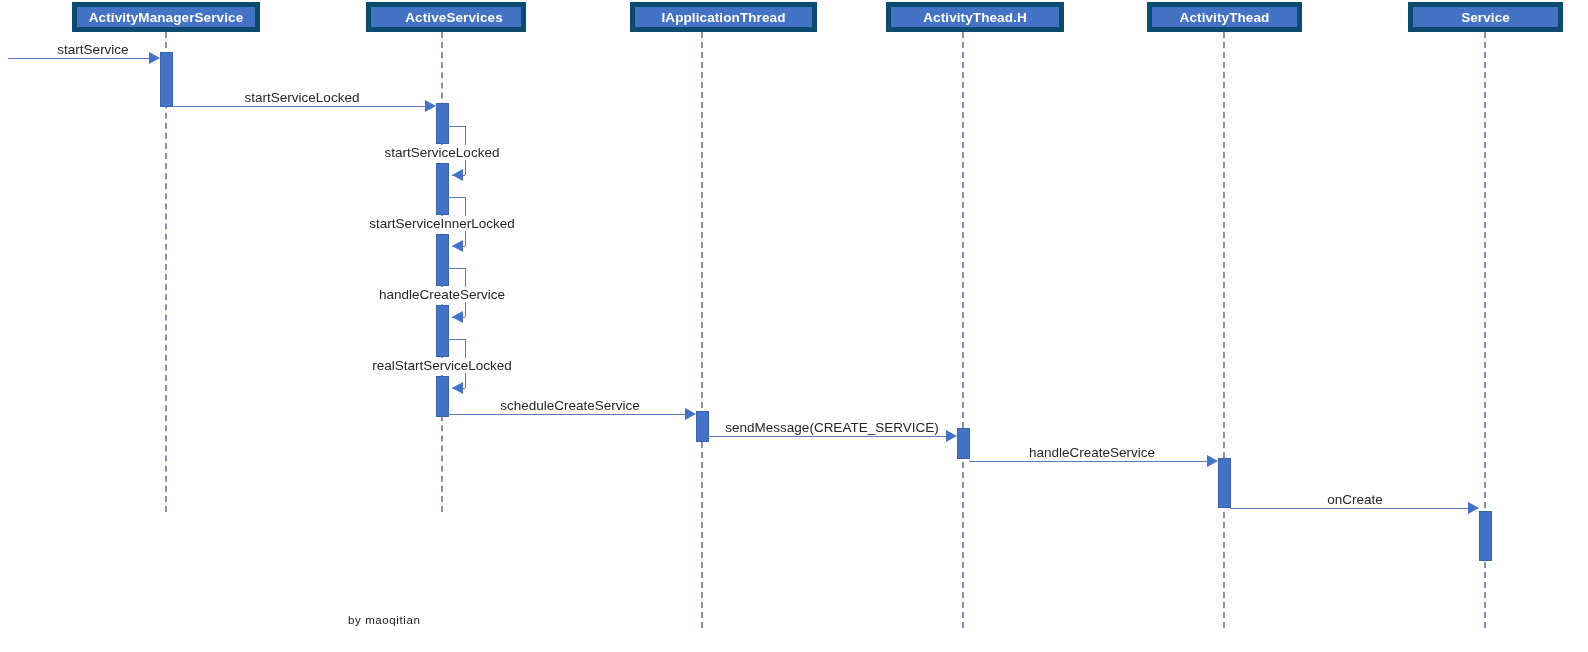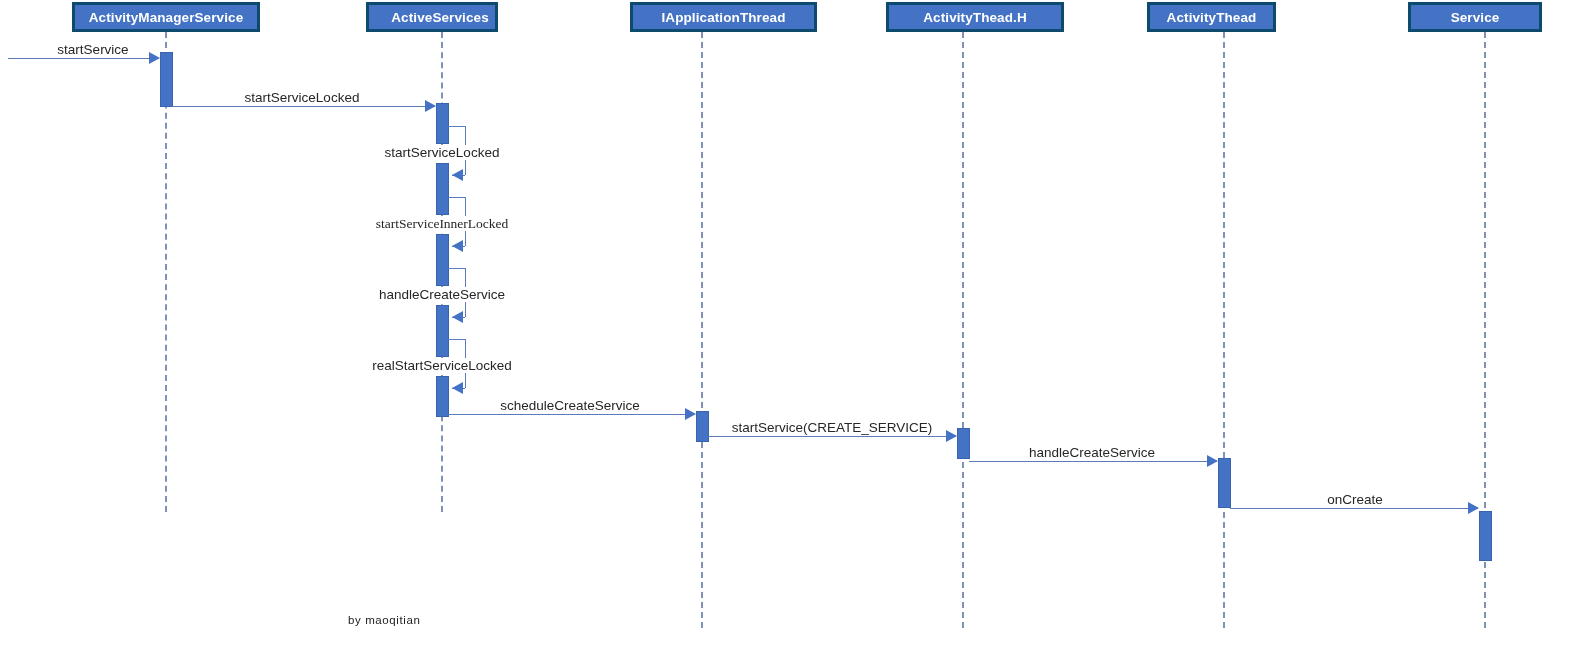--- a/index.html
+++ b/index.html
@@ -16,21 +16,21 @@
     height: 652px;
     background: #ffffff;
     overflow: hidden;
   }
   
   .lifeline-head {
     position: absolute;
     box-sizing: border-box;
     height: 30px;
     background: #4472C4;
-    border: 3px solid #0c4a6e;
+    border: 5px solid #0c4a6e;
     color: #ffffff;
     font-size: 13.5px;
     font-weight: bold;
     letter-spacing: 0.1px;
     display: flex;
     align-items: center;
     justify-content: center;
     white-space: nowrap;
   }
   
@@ -106,37 +106,37 @@
 </head>
 <body>
 
 <div id="canvas">
 
   <div id="layer-lifelines">
       <div class="lifeline-head" style="left: 72px; top: 2px; width: 188px;">
         <span>ActivityManagerService</span>
       </div>
       <div class="lifeline" style="left: 165px; top: 32px; height: 480px;"></div>
-      <div class="lifeline-head" style="left: 366px; top: 2px; width: 132px; padding-left: 16px;">
+      <div class="lifeline-head" style="left: 366px; top: 2px; width: 160px; padding-left: 16px;">
         <span>ActiveServices</span>
       </div>
       <div class="lifeline" style="left: 441px; top: 32px; height: 480px;"></div>
       <div class="lifeline-head" style="left: 630px; top: 2px; width: 187px;">
         <span>IApplicationThread</span>
       </div>
       <div class="lifeline" style="left: 701px; top: 32px; height: 596px;"></div>
       <div class="lifeline-head" style="left: 886px; top: 2px; width: 178px;">
         <span>ActivityThead.H</span>
       </div>
       <div class="lifeline" style="left: 962px; top: 32px; height: 596px;"></div>
-      <div class="lifeline-head" style="left: 1147px; top: 2px; width: 129px;">
+      <div class="lifeline-head" style="left: 1147px; top: 2px; width: 155px;">
         <span>ActivityThead</span>
       </div>
       <div class="lifeline" style="left: 1223px; top: 32px; height: 596px;"></div>
-      <div class="lifeline-head" style="left: 1408px; top: 2px; width: 134px;">
+      <div class="lifeline-head" style="left: 1408px; top: 2px; width: 155px;">
         <span>Service</span>
       </div>
       <div class="lifeline" style="left: 1484px; top: 32px; height: 596px;"></div>
     </div>
   <div id="layer-activations">
       <div class="activation" style="left: 160px; top: 52px; height: 55px;"></div>
       <div class="activation" style="left: 436px; top: 103px; height: 41px;"></div>
       <div class="activation" style="left: 436px; top: 163px; height: 52px;"></div>
       <div class="activation" style="left: 436px; top: 234px; height: 52px;"></div>
       <div class="activation" style="left: 436px; top: 305px; height: 52px;"></div>
@@ -155,37 +155,37 @@
       <div class="msg-label centered" style="left: 302px; top: 90px;">startServiceLocked</div>
       <div class="msg-line" style="left: 448px; top: 126px; width: 17px;"></div>
       <div class="msg-vline" style="left: 465px; top: 126px; height: 49px;"></div>
       <div class="msg-line" style="left: 452px; top: 175px; width: 13px;"></div>
       <div class="arrow-left" style="left: 452px; top: 169px;"></div>
       <div class="msg-label centered" style="left: 442px; top: 145px;">startServiceLocked</div>
       <div class="msg-line" style="left: 448px; top: 197px; width: 17px;"></div>
       <div class="msg-vline" style="left: 465px; top: 197px; height: 49px;"></div>
       <div class="msg-line" style="left: 452px; top: 246px; width: 13px;"></div>
       <div class="arrow-left" style="left: 452px; top: 240px;"></div>
-      <div class="msg-label centered" style="left: 442px; top: 216px; font-family: Liberation Serif, serif;">startServiceInnerLocked</div>
+      <div class="msg-label centered" style="left: 442px; top: 216px;">startServiceInnerLocked</div>
       <div class="msg-line" style="left: 448px; top: 268px; width: 17px;"></div>
       <div class="msg-vline" style="left: 465px; top: 268px; height: 49px;"></div>
       <div class="msg-line" style="left: 452px; top: 317px; width: 13px;"></div>
       <div class="arrow-left" style="left: 452px; top: 311px;"></div>
       <div class="msg-label centered" style="left: 442px; top: 287px;">handleCreateService</div>
       <div class="msg-line" style="left: 448px; top: 339px; width: 17px;"></div>
       <div class="msg-vline" style="left: 465px; top: 339px; height: 49px;"></div>
       <div class="msg-line" style="left: 452px; top: 388px; width: 13px;"></div>
       <div class="arrow-left" style="left: 452px; top: 382px;"></div>
       <div class="msg-label centered" style="left: 442px; top: 358px;">realStartServiceLocked</div>
       <div class="msg-line" style="left: 448px; top: 414px; width: 247px;"></div>
       <div class="arrow-right" style="left: 685px; top: 408px;"></div>
       <div class="msg-label centered" style="left: 570px; top: 398px;">scheduleCreateService</div>
       <div class="msg-line" style="left: 708px; top: 436px; width: 248px;"></div>
       <div class="arrow-right" style="left: 946px; top: 430px;"></div>
-      <div class="msg-label centered" style="left: 832px; top: 420px;">startService(CREATE_SERVICE)</div>
+      <div class="msg-label centered" style="left: 832px; top: 420px;">sendMessage(CREATE_SERVICE)</div>
       <div class="msg-line" style="left: 969px; top: 461px; width: 248px;"></div>
       <div class="arrow-right" style="left: 1207px; top: 455px;"></div>
       <div class="msg-label centered" style="left: 1092px; top: 445px;">handleCreateService</div>
       <div class="msg-line" style="left: 1230px; top: 508px; width: 248px;"></div>
       <div class="arrow-right" style="left: 1468px; top: 502px;"></div>
       <div class="msg-label centered" style="left: 1355px; top: 492px;">onCreate</div>
     </div>
 
 
   <div class="credit" style="left: 348px; top: 614px;">by  maoqitian</div>

